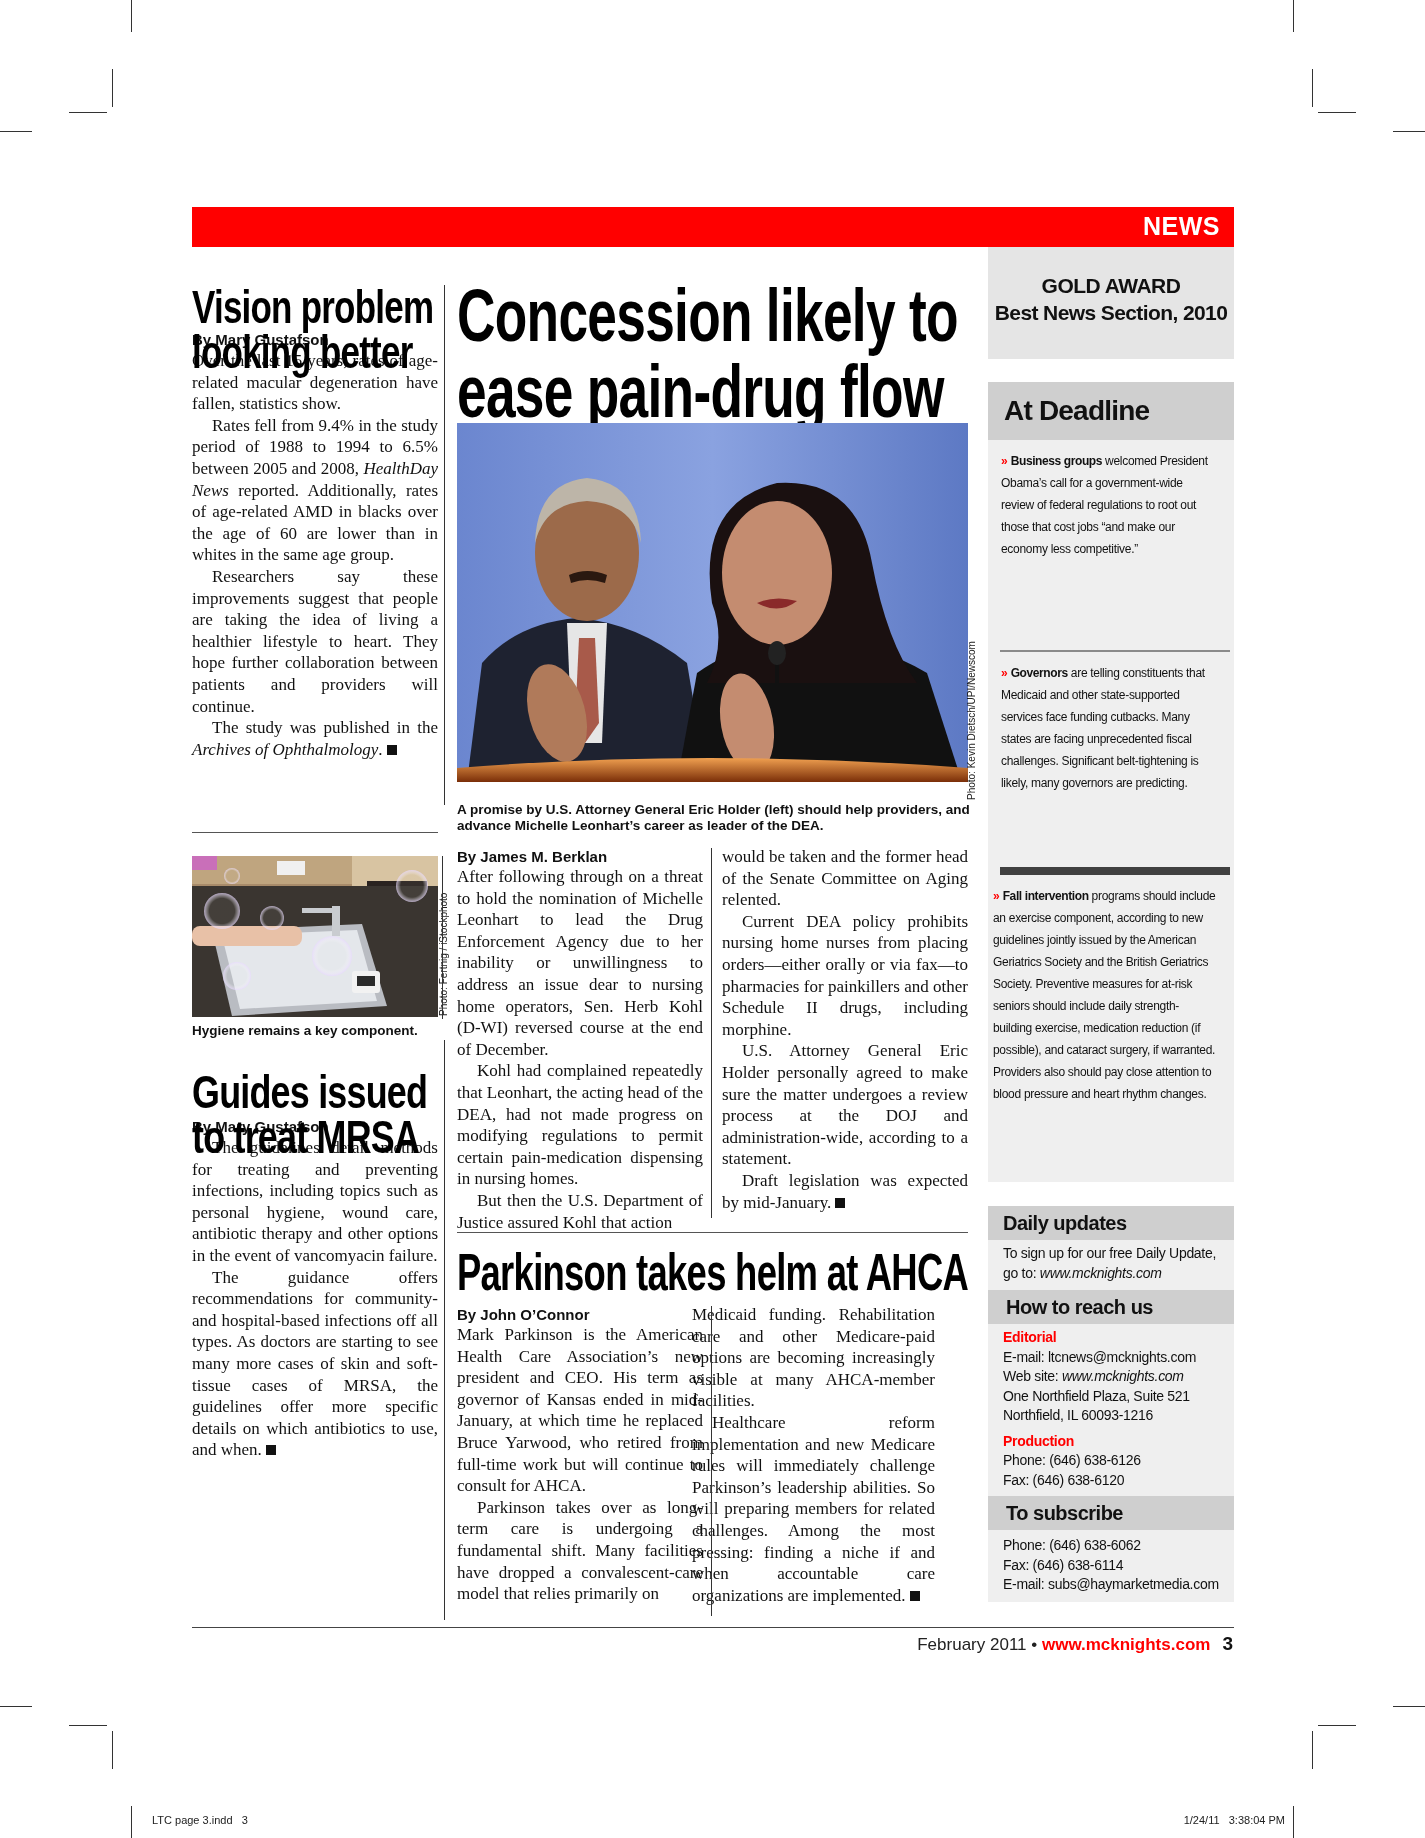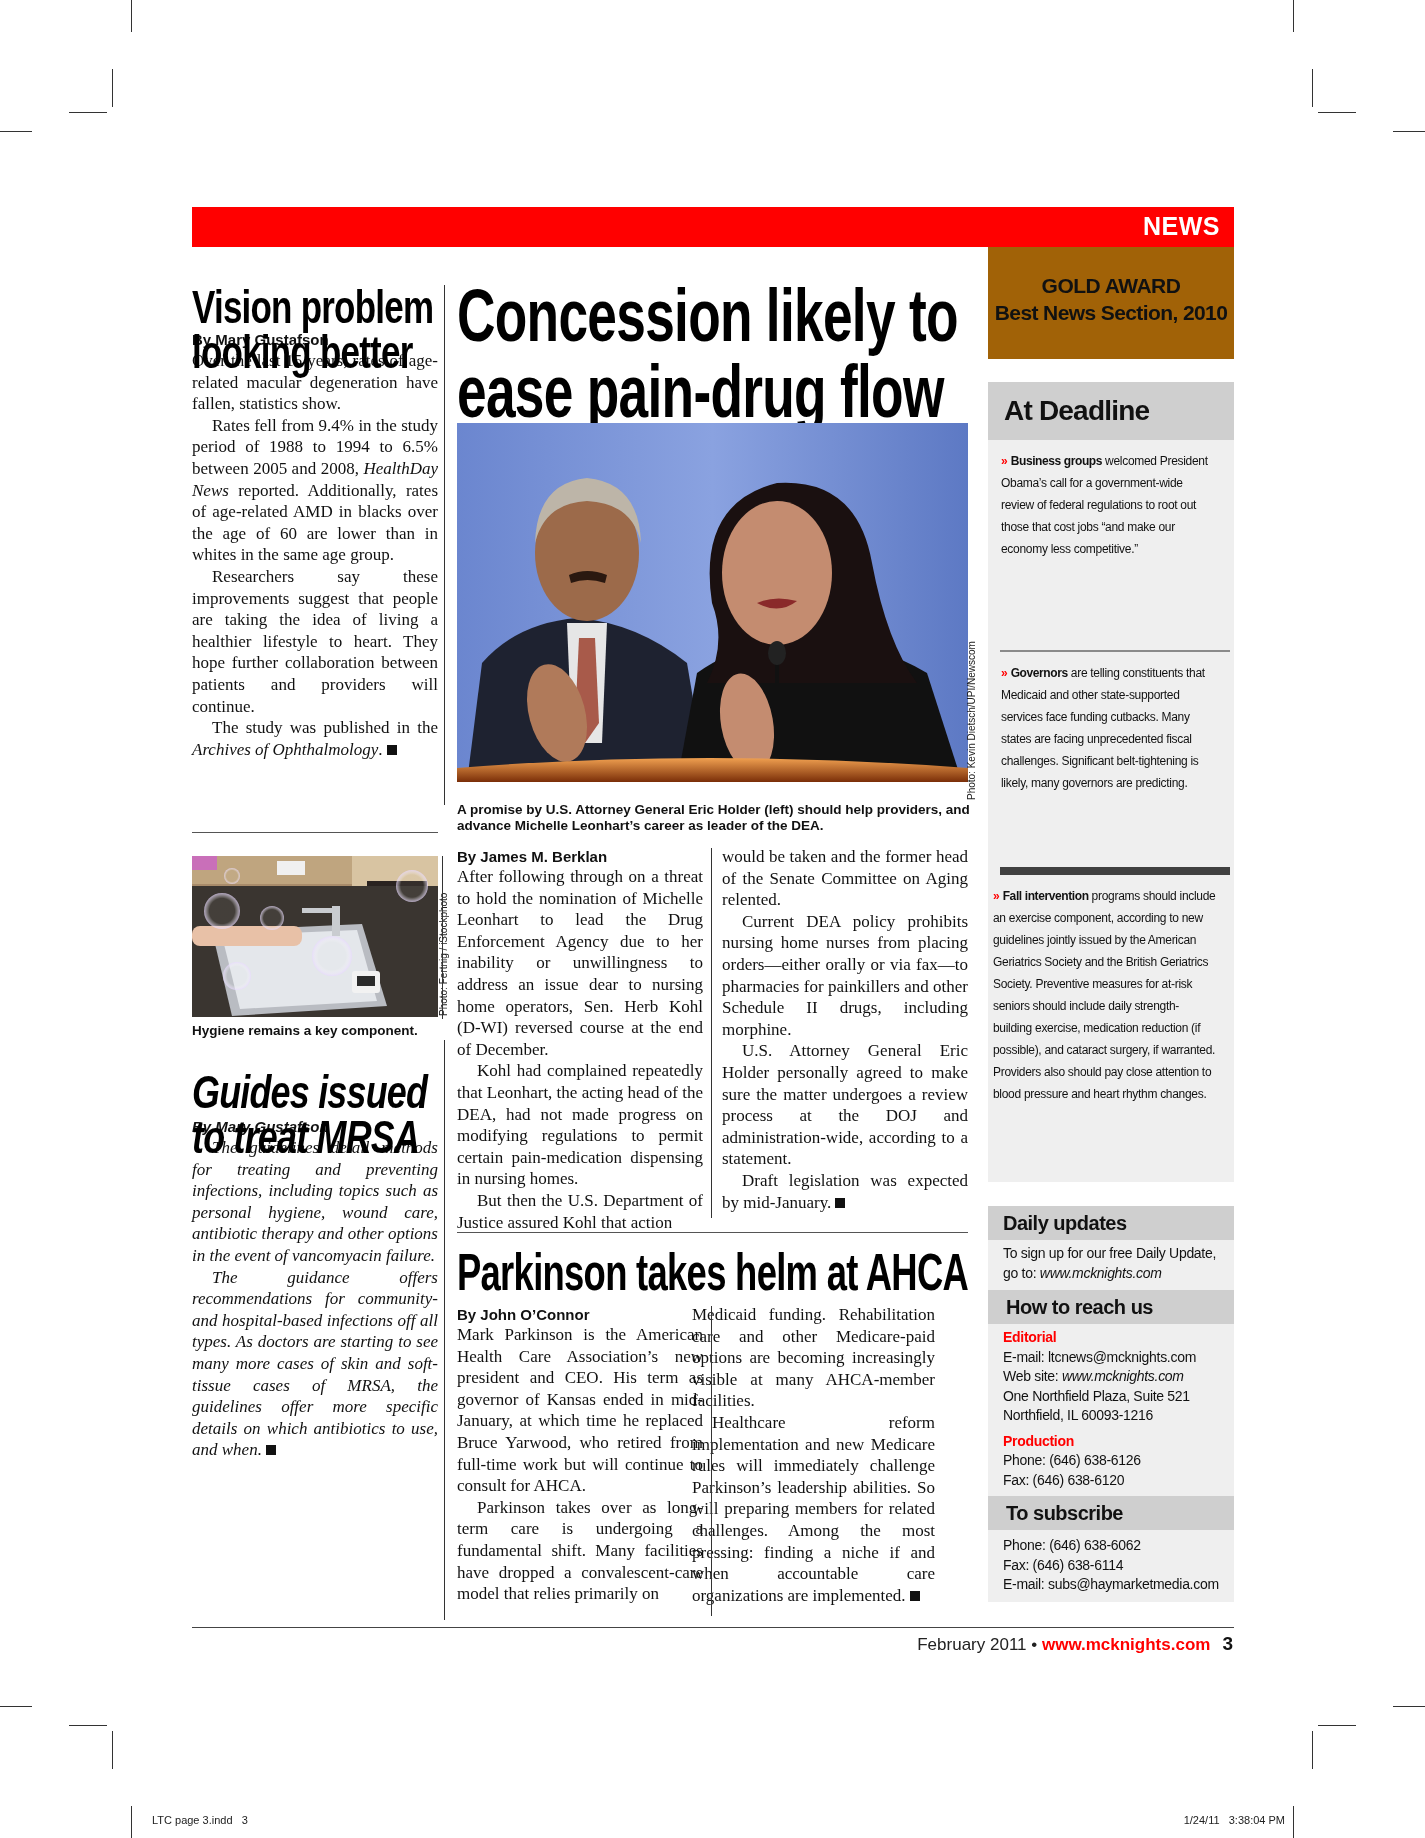--- a/index.html
+++ b/index.html
@@ -7,21 +7,21 @@
   .abs { position: absolute; }
   .crop { position: absolute; background: #333; }
   .sans { font-family: "Liberation Sans", "DejaVu Sans", sans-serif; }
   .cond { font-family: "Liberation Sans", "DejaVu Sans", sans-serif; font-weight: bold; transform-origin: left top; display: inline-block; white-space: nowrap; letter-spacing: -1px; }
 
   
   #news-bar { left: 192px; top: 207px; width: 1042px; height: 40px; background: #ff0000; }
   #news-bar span { position: absolute; right: 14px; top: 5px; color: #fff; font-size: 25px; font-weight: bold; letter-spacing: 0.5px; }
 
   
-  #gold-award { left: 988px; top: 247px; width: 246px; height: 112px; background: #a16207; text-align: center; }
+  #gold-award { left: 988px; top: 247px; width: 246px; height: 112px; background: #e5e5e5; text-align: center; }
   #gold-award .l1 { margin-top: 27px; font-size: 21px; font-weight: bold; color: #111; letter-spacing: -0.5px; }
   #gold-award .l2 { margin-top: 3px; font-size: 21px; font-weight: bold; color: #111; letter-spacing: -0.6px; }
 
   
   .headline-left { font-size: 46px; line-height: 45px; color: #000; }
   .byline { font-family: "Liberation Sans", "DejaVu Sans", sans-serif; font-weight: bold; font-size: 15px; color: #111; }
   .body-text { font-family: "Liberation Serif", "DejaVu Serif", serif; font-size: 17px; line-height: 21.6px; color: #111; text-align: justify; hyphens: manual; }
   .body-text p { margin: 0; text-indent: 20px; }
   .body-text p.first { text-indent: 0; }
   .end-mark { display: inline-block; width: 10px; height: 10px; background: #111; margin-left: 4px; vertical-align: 0px; }
@@ -124,21 +124,21 @@
     <circle cx="140" cy="100" r="20" fill="url(#bub)"></circle>
     <circle cx="45" cy="120" r="14" fill="url(#bub)"></circle>
     <circle cx="220" cy="30" r="16" fill="url(#bub)"></circle>
     <circle cx="40" cy="20" r="8" fill="url(#bub)"></circle>
   </svg>
 </div>
 <div class="credit" style="left:438px;top:1016px;">Photo: Fertnig / iStockphoto</div>
 <div class="vrule" style="left:442px;top:856px;height:163px;"></div>
 <div class="caption abs" style="left:192px;top:1023px;width:250px;">Hygiene remains a key component.</div>
 
-<div class="abs" style="left:192px;top:1070px;width:246px;font-style:italic;">
+<div class="abs" style="left:192px;top:1070px;width:246px;">
   <div class="cond headline-left" style="transform:scaleX(0.78);width:320px;">
     <div>Guides issued</div>
     <div>to treat MRSA</div>
   </div>
   <div class="byline" style="margin-top:-42px;">By Mary Gustafson</div>
   <div class="body-text" style="margin-top:2px;">
     <p>The guidelines detail methods for treating and preventing infections, including topics such as personal hygiene, wound care, antibiotic therapy and other options in the event of vancomyacin failure.</p>
     <p><span>The guidance offers recommendations for community- and hospital-based infections off all types. As doctors are starting to see many more cases of skin and soft-tissue cases of MRSA, the guidelines offer more specific details on which antibiotics to use, and when.</span><span class="end-mark"></span></p>
   </div>
 </div>

